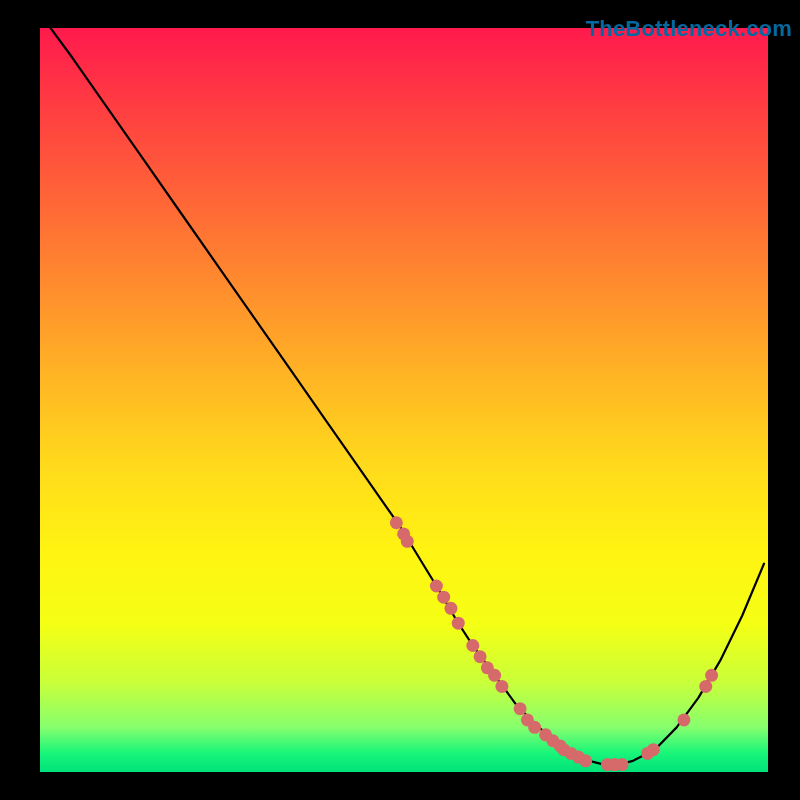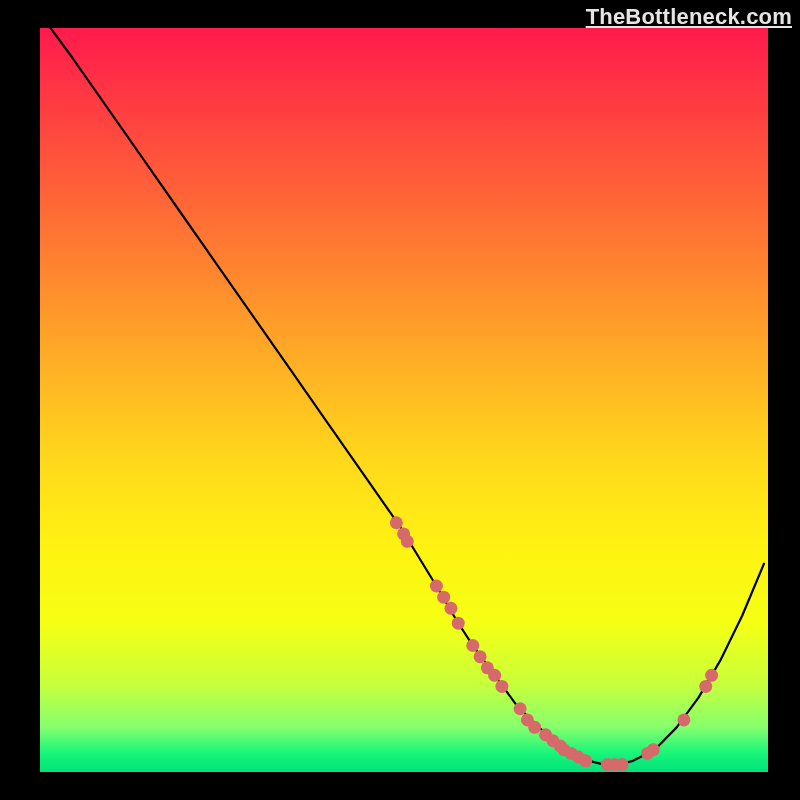--- a/index.html
+++ b/index.html
@@ -10,29 +10,28 @@
     background: #000;
     overflow: hidden;
   }
   .container {
     position: relative;
     width: 800px;
     height: 800px;
   }
   .watermark {
     position: absolute;
-    top: 4px;
+    top: 16px;
     right: 8px;
-    color: #e5e5e5;
+    color: #0369a1;
     font-family: Arial, Helvetica, sans-serif;
     font-size: 22px;
     font-weight: 600;
     letter-spacing: 0.2px;
     z-index: 10;
-    text-decoration: underline;
   }
   .plot-frame {
     position: absolute;
     left: 36px;
     top: 28px;
     width: 728px;
     height: 744px;
     background: linear-gradient(to bottom,
       #ff1a4d 0%,
       #ff3b42 10%,

